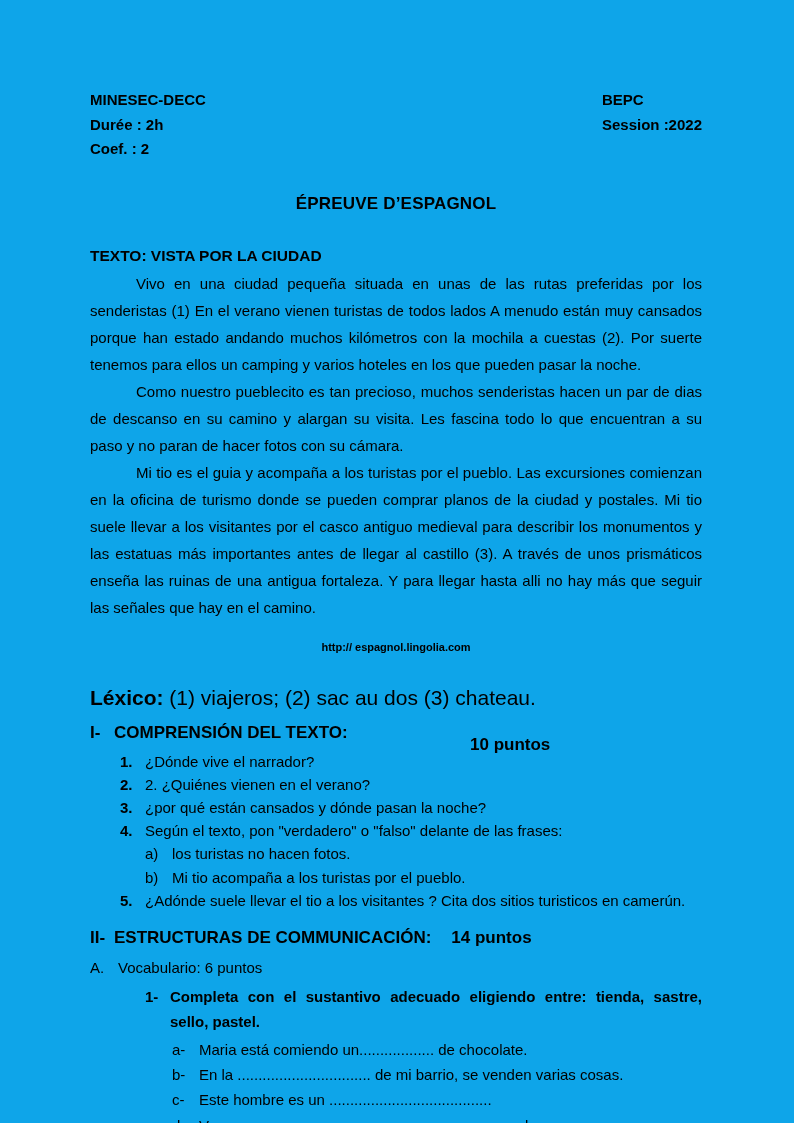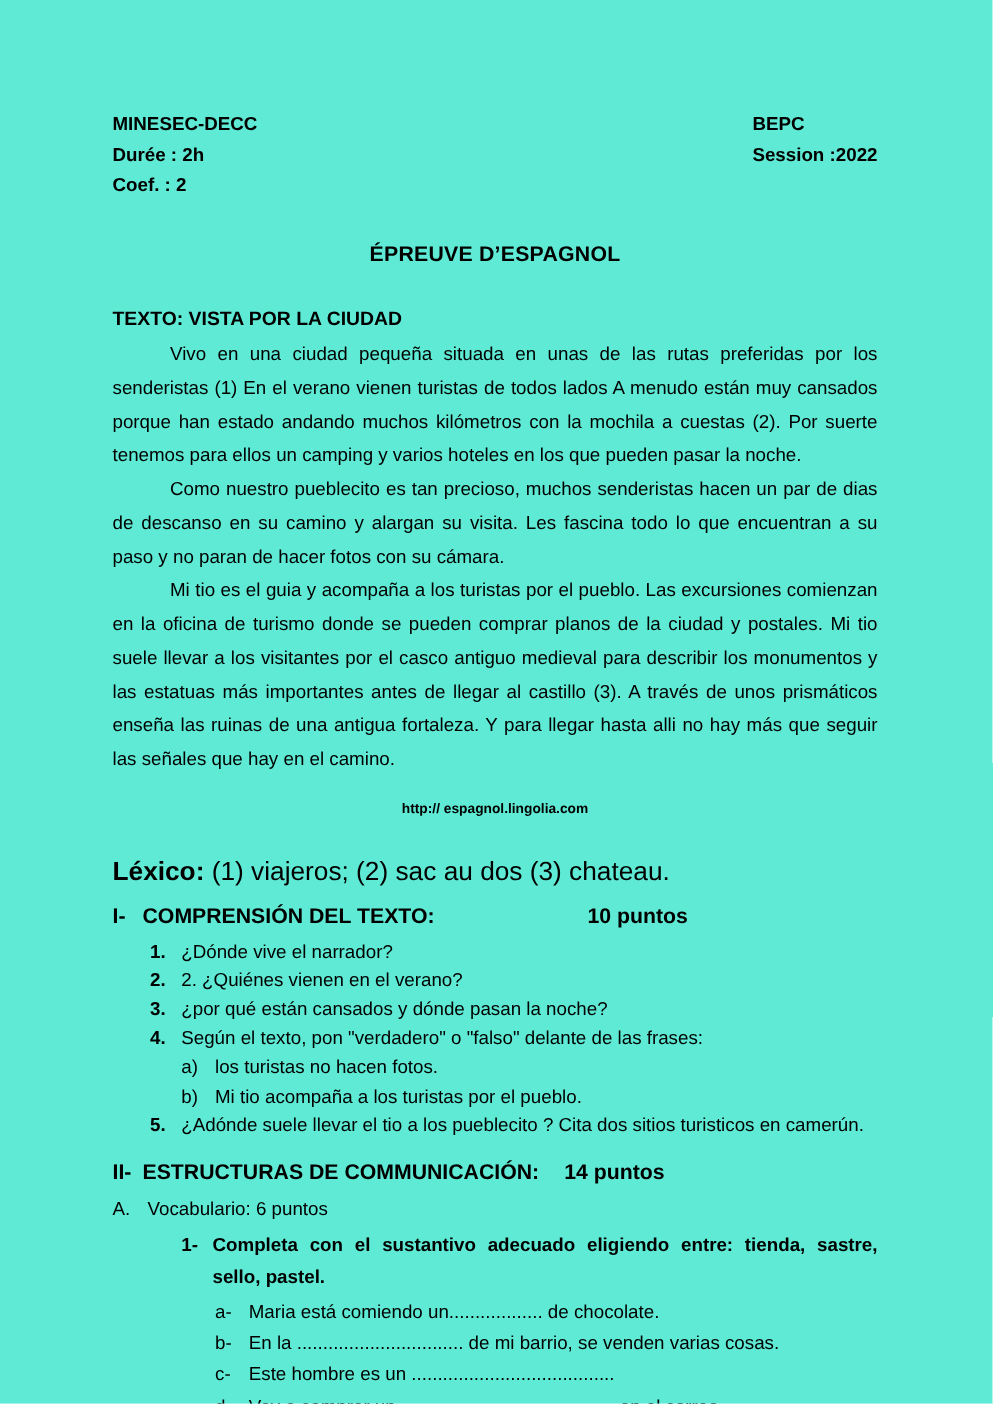--- a/index.html
+++ b/index.html
@@ -4,21 +4,21 @@
 <style>
   html, body {
     margin: 0;
     padding: 0;
     background: #ffffff;
   }
   .page {
     position: relative;
     width: 794px;
     height: 1123px;
-    background: #5eead4;
+    background: #0ea5e9;
     color: #000000;
     font-family: "Liberation Sans", sans-serif;
     overflow: hidden;
     box-sizing: border-box;
   }
   .content {
     padding: 88px 92px 0 90px;
   }
   
   .doc-header {
@@ -76,21 +76,21 @@
     display: flex;
     align-items: baseline;
   }
   .sec-heading .sec-num {
     width: 24px;
     flex: 0 0 auto;
   }
   .pts-abs {
     position: absolute;
     left: 380px;
-    top: 0;
+    top: 12px;
   }
   .pts-inline {
     margin-left: 20px;
   }
   .sec2 { margin-top: 16px; }
   
   .qlist { margin-top: 7px; }
   .qrow {
     display: flex;
     padding-left: 30px;
@@ -209,21 +209,21 @@
       <div class="subrow">
         <span class="snum">a)</span>
         <span>los turistas no hacen fotos.</span>
       </div>
       <div class="subrow">
         <span class="snum">b)</span>
         <span>Mi tio acompaña a los turistas por el pueblo.</span>
       </div>
       <div class="qrow">
         <span class="qnum">5.</span>
-        <span>¿Adónde suele llevar el tio a los pueblecito ? Cita dos sitios turisticos en camerún.</span>
+        <span>¿Adónde suele llevar el tio a los visitantes ? Cita dos sitios turisticos en camerún.</span>
       </div>
     </div>
 
     <div class="sec-heading sec2">
       <span class="sec-num">II-</span>
       <span class="sec-title">ESTRUCTURAS DE COMMUNICACIÓN:</span>
       <span class="pts-inline">14 puntos</span>
     </div>
 
     <div class="part-a">

